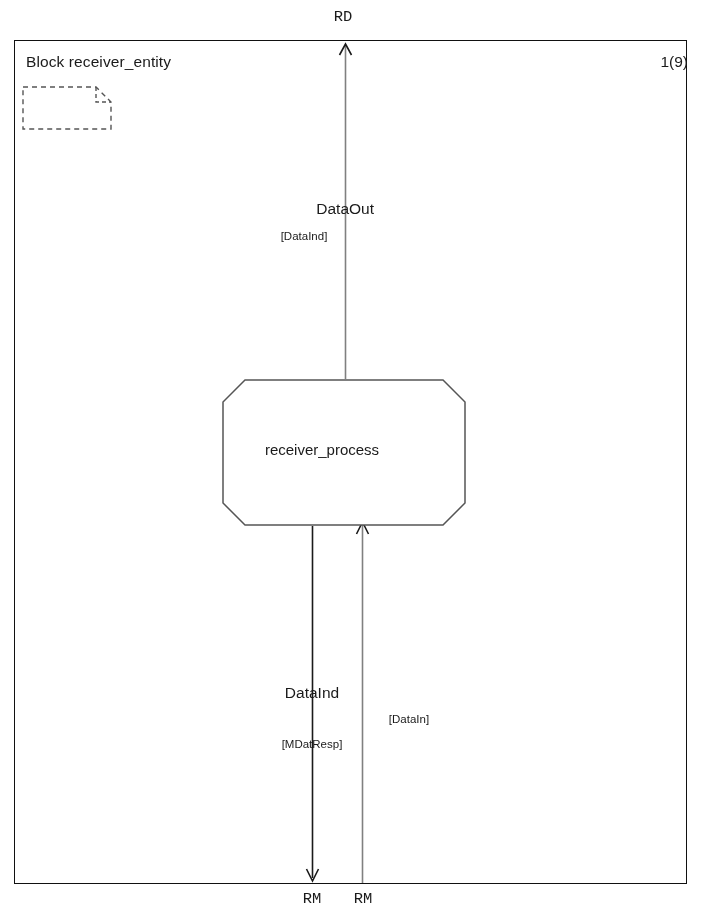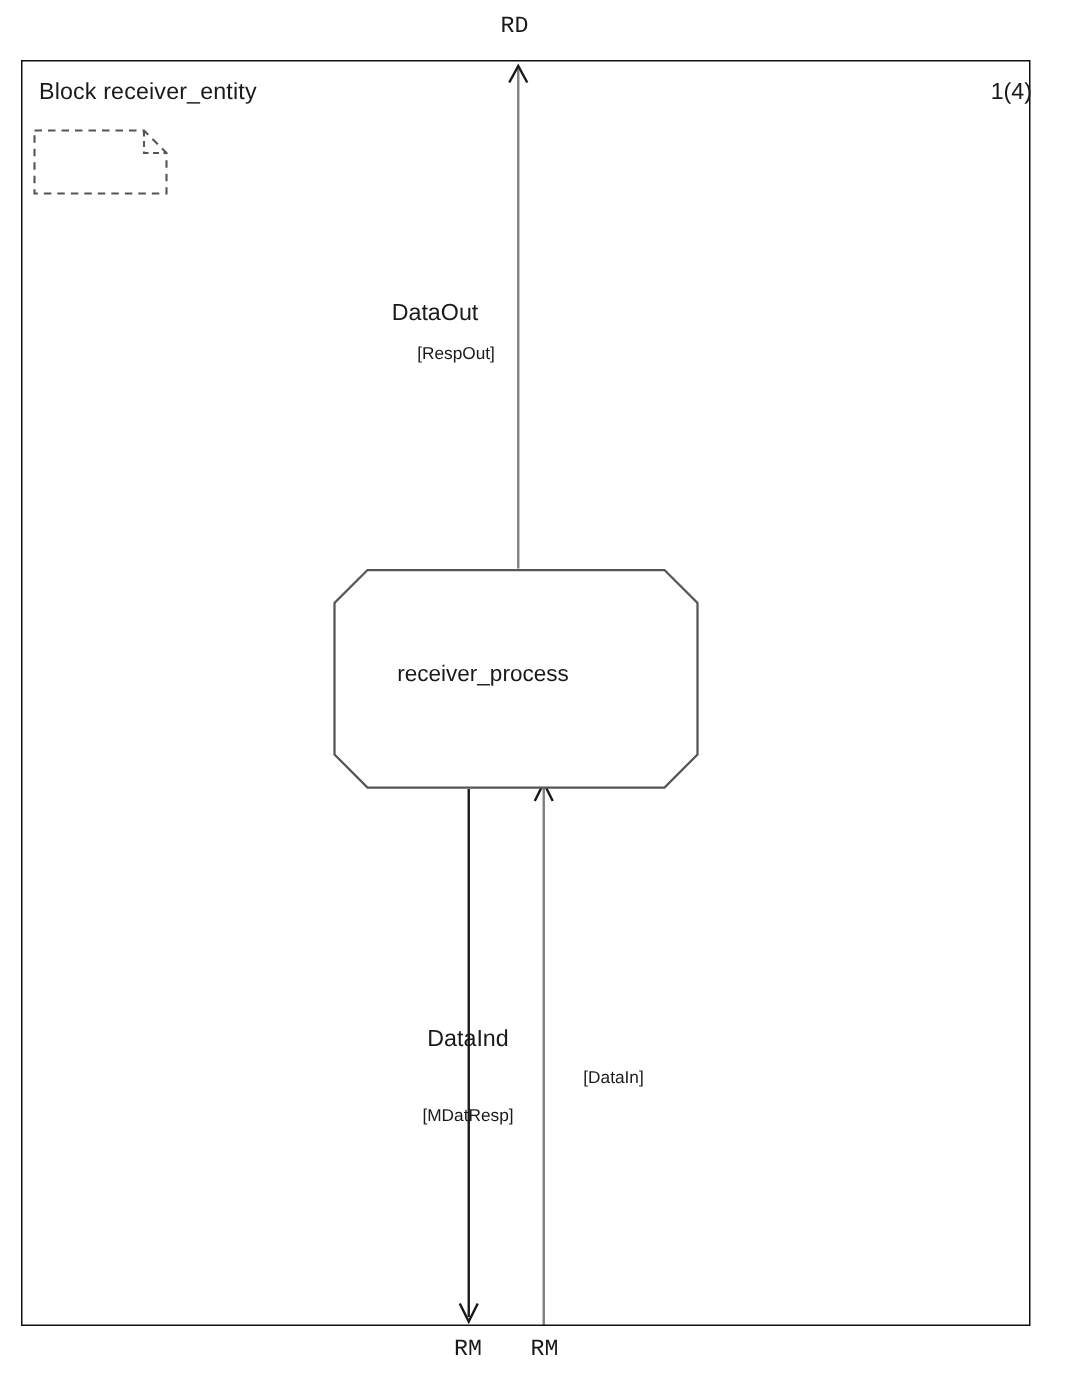--- a/index.html
+++ b/index.html
@@ -101,21 +101,21 @@
     white-space: nowrap;
     text-align: center;
     font-family: Liberation Mono, monospace;
   }
 
   
   .rd-label   { left: 311px; top: 8px;  width: 64px; }
   .rm-left    { left: 282px; top: 890px; width: 60px; }
   .rm-right   { left: 333px; top: 890px; width: 60px; }
 
-  .dataout-label { left: 220px; top: 200px; width: 140px; }
+  .dataout-label { left: 234px; top: 200px; width: 140px; text-align: right; }
   .dataout-sig   { left: 234px; top: 230px; width: 140px; }
 
   .respout-label { left: 212px; top: 684px; width: 200px; }
   .respout-sig   { left: 212px; top: 738px; width: 200px; }
 
   .datain-label  { left: 335px; top: 684px; width: 148px; }
   .datain-sig    { left: 335px; top: 713px; width: 148px; }
 
   svg { display: block; overflow: visible; }
 </style>
@@ -140,21 +140,21 @@
     <g>
       <line x1="362.5" y1="884" x2="362.5" y2="524" stroke="#808080" stroke-width="1.6"></line>
       <path d="M 356.5 534 L 362.5 522 L 368.5 534" fill="none" stroke="#1a1a1a" stroke-width="1.6" stroke-linecap="butt" stroke-linejoin="miter"></path>
     </g>
   </svg>
 
   <div class="frame"></div>
 
   <div class="block-title">Block receiver_entity</div>
 
-  <div class="page-number">1(4)</div>
+  <div class="page-number">1(9)</div>
 
   <div class="note-symbol">
     <svg width="90" height="44" viewBox="0 0 90 44">
       <path d="M 1 1 L 74 1 L 89 16 L 89 43 L 1 43 Z" fill="none" stroke="#555555" stroke-width="1.4" stroke-dasharray="5,4"></path>
       <path d="M 74 1 L 74 16 L 89 16" fill="none" stroke="#555555" stroke-width="1.4" stroke-dasharray="4,3"></path>
     </svg>
   </div>
 
   <div class="process-symbol">
     <svg width="244" height="147" viewBox="0 0 244 147">
@@ -163,20 +163,20 @@
   </div>
   <div class="process-label">receiver_process</div>
 
   <div class="channel-name rd-label">RD</div>
 
   <div class="channel-name rm-left">RM</div>
 
   <div class="channel-name rm-right">RM</div>
 
   <div class="gate-label dataout-label">DataOut</div>
-  <div class="signal-list dataout-sig">[RespOut]</div>
+  <div class="signal-list dataout-sig">[DataInd]</div>
 
   <div class="gate-label respout-label">DataInd</div>
   <div class="signal-list respout-sig">[MDatResp]</div>
 
   <div class="signal-list datain-sig">[DataIn]</div>
 
 </div>
 
 </body></html>

